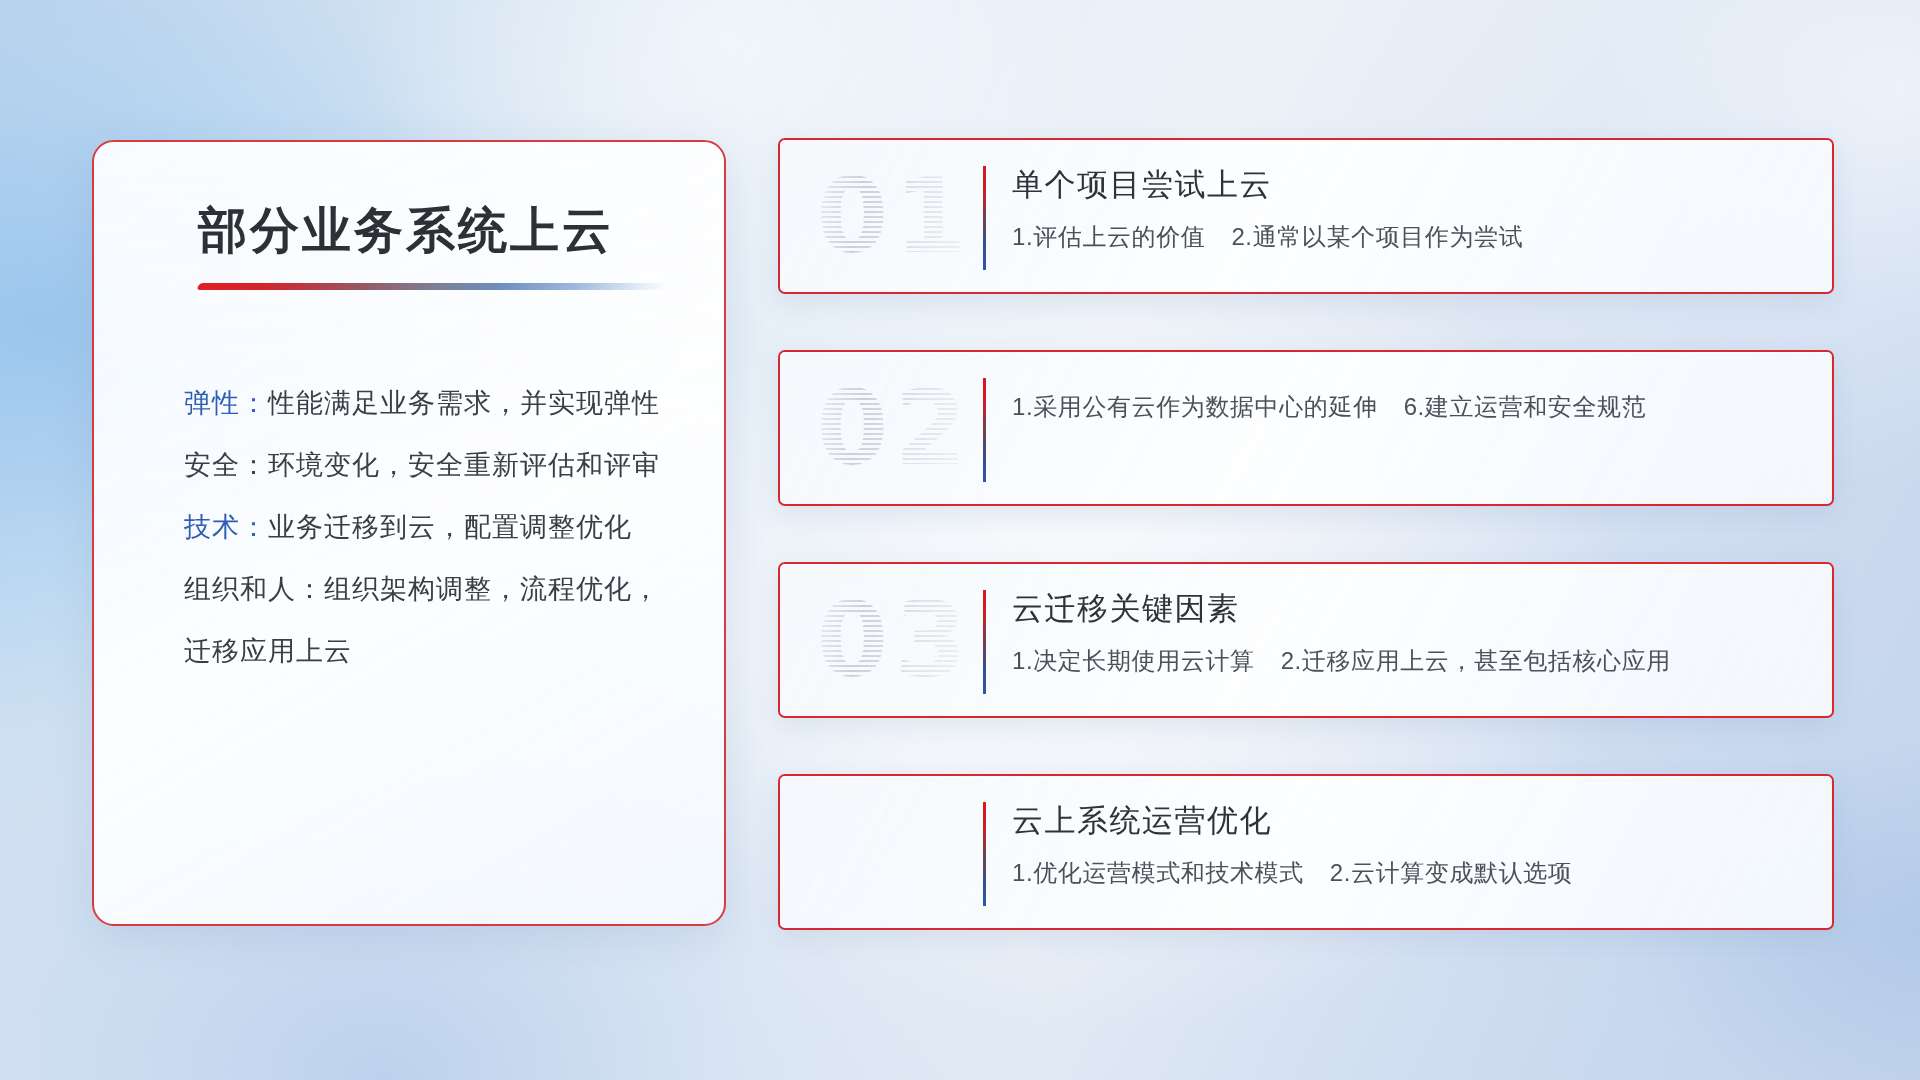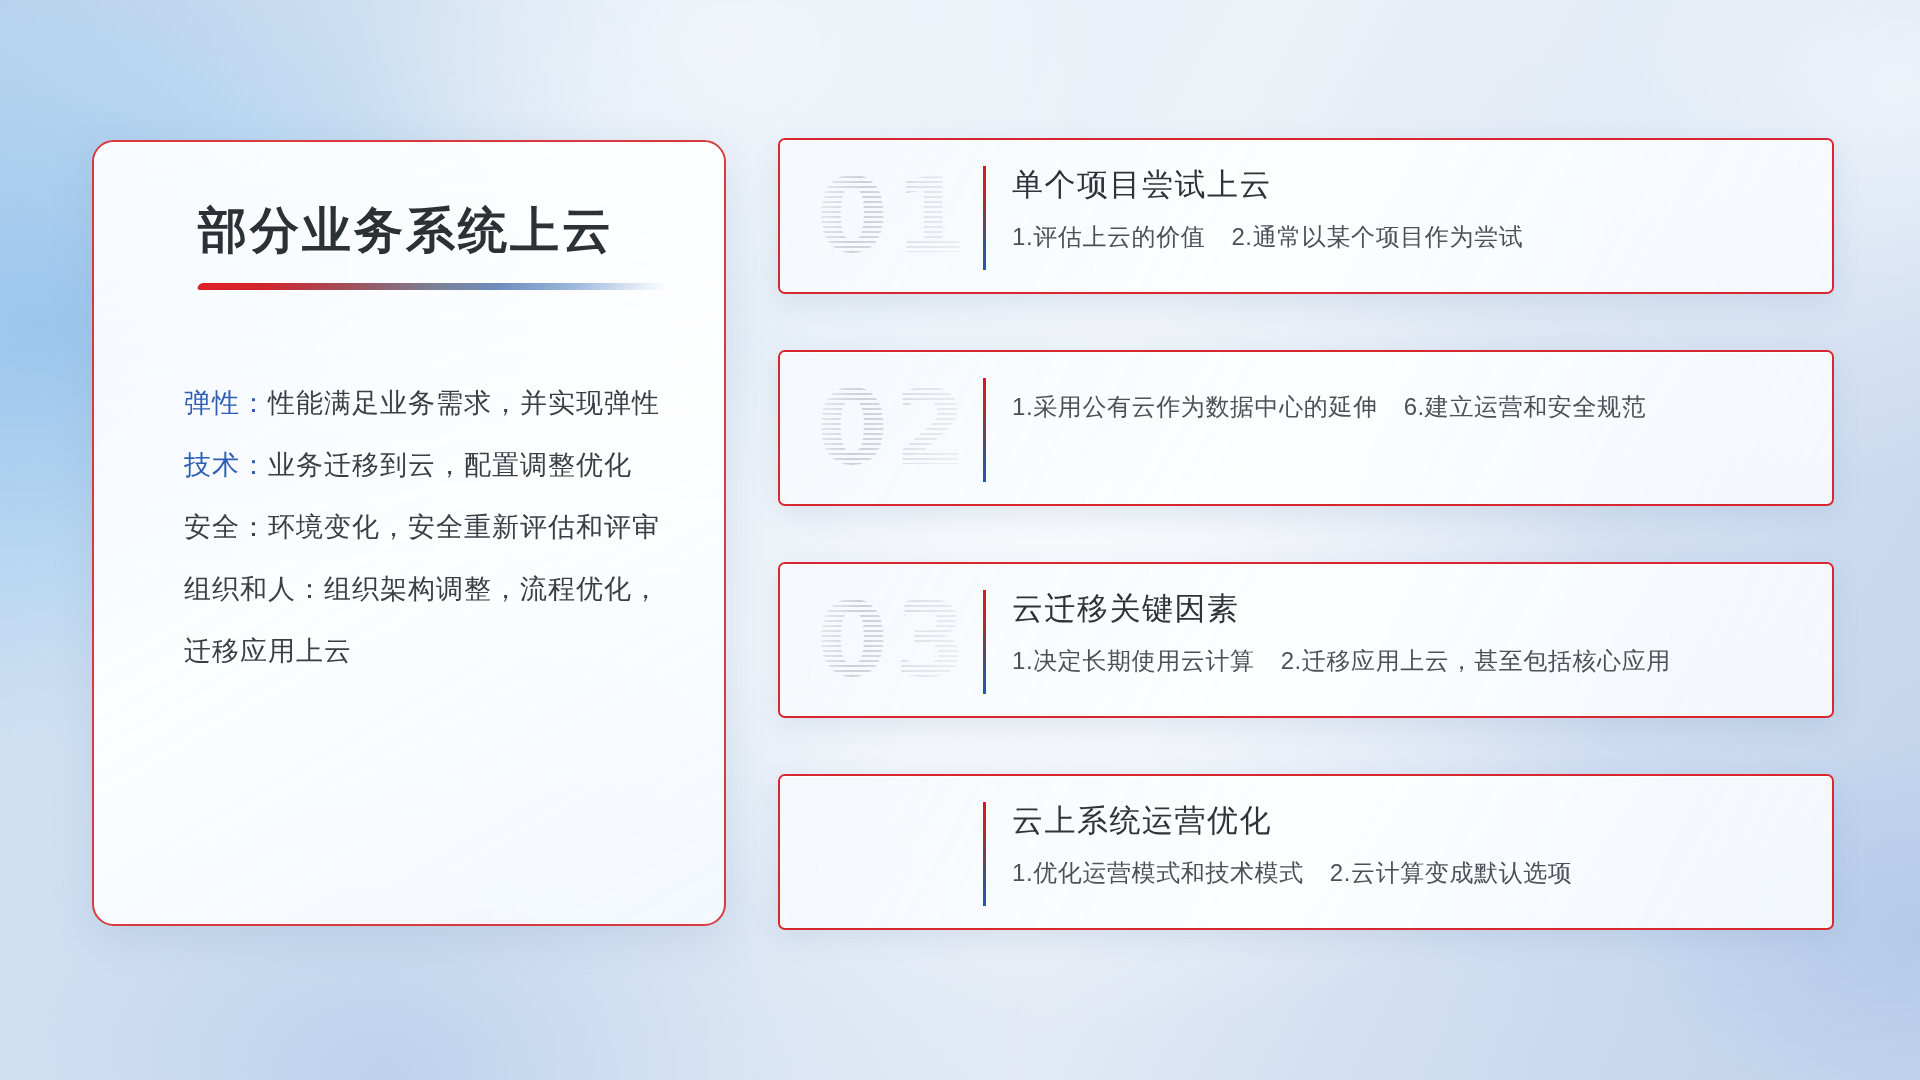--- a/index.html
+++ b/index.html
@@ -306,25 +306,25 @@
       <div class="title-rule"></div>
 
       <div class="factor-list">
 
 
         <p class="factor-row">
           <span class="factor-label">弹性：</span><span class="factor-text">性能满足业务需求，并实现弹性</span>
         </p>
 
         <p class="factor-row">
+          <span class="factor-label plain">安全：</span><span class="factor-text">环境变化，安全重新评估和评审</span>
+        </p>
+
+        <p class="factor-row">
           <span class="factor-label">技术：</span><span class="factor-text">业务迁移到云，配置调整优化</span>
-        </p>
-
-        <p class="factor-row">
-          <span class="factor-label plain">安全：</span><span class="factor-text">环境变化，安全重新评估和评审</span>
         </p>
 
         <p class="factor-row">
           <span class="factor-label plain">组织和人：</span><span class="factor-text">组织架构调整，流程优化，</span>
         </p>
 
         <p class="factor-row">
           <span class="factor-text">迁移应用上云</span>
         </p>
 

